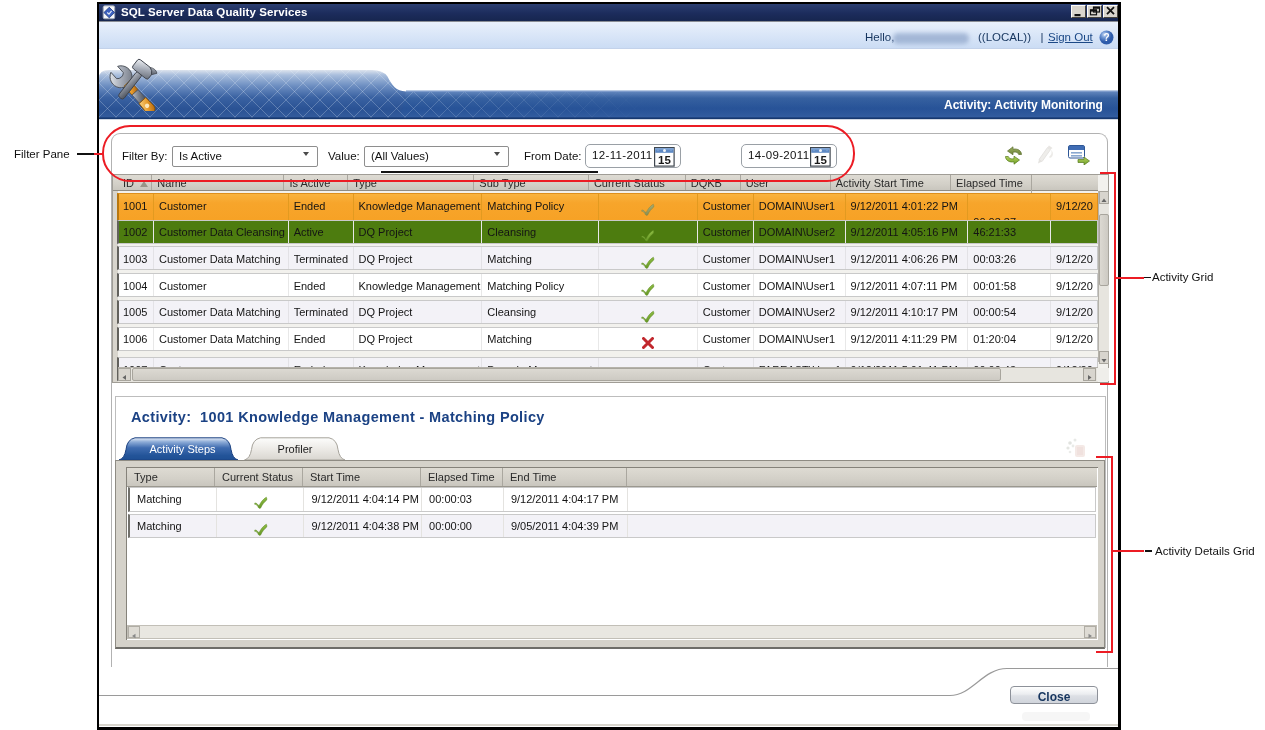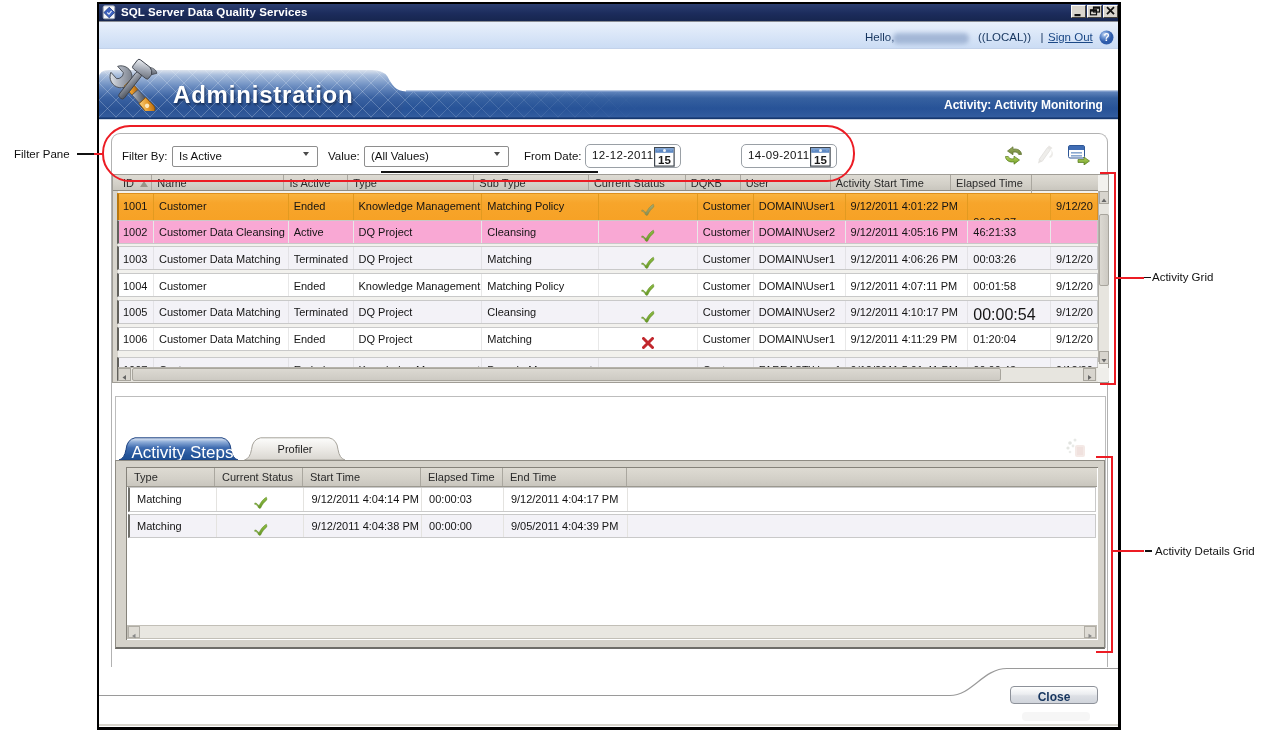--- a/index.html
+++ b/index.html
@@ -95,21 +95,20 @@
 <mask id="fadem">
           <rect x="0" y="0" width="1019" height="71" fill="url(#meshfade)"></rect>
         </mask>
 </defs>
 <path d="M0,70 L0,29 Q0,21 10,21 L273,21 Q284,21 288.5,27.5 C293,36.5 297,42 307,42.5 L1019,42.5 L1019,70 Z" fill="url(#bang)"></path>
 <path d="M307,42.5 L1019,42.5 L1019,70 L301,70 Z" fill="url(#bang2)" opacity="0.55"></path>
 <path d="M0,70 L0,29 Q0,21 10,21 L273,21 Q284,21 288.5,27.5 C293,36.5 297,42 307,42.5 L1019,42.5 L1019,70 Z" fill="url(#mesh)" mask="url(#fadem)"></path>
 <path d="M307,42.2 L1019,42.2" fill="none" stroke="#7495c8" stroke-width="1.3"></path>
 <rect x="0" y="68.4" width="1019" height="1.8" fill="#16386f"></rect>
 </svg>
-<div class="abs" style="left:173px;top:81px;font-size:24px;font-weight:bold;color:#fff;text-shadow:1px 2px 2.5px rgba(8,25,60,0.8);letter-spacing:0.8px;">Administration</div>
 <div class="abs" style="left:944px;top:97.5px;font-size:12px;font-weight:bold;color:#fff;">Activity: Activity Monitoring</div>
 <svg class="abs" style="left:102px;top:53px" width="60" height="58" viewBox="0 0 60 58">
 <defs>
 <linearGradient id="met" x1="0" y1="0" x2="1" y2="1">
           <stop offset="0" stop-color="#f2f4f7"></stop>
           <stop offset="0.5" stop-color="#a7adb8"></stop>
           <stop offset="1" stop-color="#676d78"></stop>
         </linearGradient>
 <linearGradient id="met2" x1="0" y1="0" x2="1" y2="1">
           <stop offset="0" stop-color="#b9bec7"></stop>
@@ -140,21 +139,21 @@
 <div class="abs" style="left:172px;top:146px;width:146px;height:21px;background:#fff;border:1px solid #8e8e8e;border-radius:2px;box-sizing:border-box;"></div>
 <div class="lbl" style="left:179px;top:150px;">Is Active</div>
 <div class="abs" style="left:303px;top:152px;width:0;height:0;border-left:3px solid transparent;border-right:3px solid transparent;border-top:4.5px solid #4a4a4a;"></div>
 <div class="lbl" style="left:328px;top:150px;">Value:</div>
 <div class="abs" style="left:364px;top:146px;width:145px;height:21px;background:#fff;border:1px solid #8e8e8e;border-radius:2px;box-sizing:border-box;"></div>
 <div class="lbl" style="left:371px;top:150px;">(All Values)</div>
 <div class="abs" style="left:494px;top:152px;width:0;height:0;border-left:3px solid transparent;border-right:3px solid transparent;border-top:4.5px solid #4a4a4a;"></div>
 <div class="lbl" style="left:524px;top:150px;">From Date:</div>
 <div class="lbl" style="left:691px;top:150px;margin-top:40px;">To Date:</div>
 <div class="abs" style="left:585px;top:144px;width:96px;height:24px;background:#fff;border:1.2px solid #9aa0a6;border-radius:5px;box-sizing:border-box;"></div>
-    <div class="abs" style="left:592px;top:148.5px;font-size:11.5px;color:#111;letter-spacing:0.35px;">12-12-2011</div>
+    <div class="abs" style="left:592px;top:148.5px;font-size:11.5px;color:#111;letter-spacing:0.35px;">12-11-2011</div>
     <svg class="abs" style="left:654px;top:146.5px" width="21" height="20" viewBox="0 0 21 20">
       <rect x="0.6" y="0.6" width="19.5" height="18.5" fill="#fff" stroke="#3f474f" stroke-width="1.2"></rect>
       <rect x="1.2" y="1.2" width="18.3" height="4.6" fill="#5e89c4"></rect>
       <rect x="1.2" y="1.2" width="18.3" height="1.4" fill="#85a9d6"></rect>
       <circle cx="10.5" cy="3.4" r="1.5" fill="#eef3fa"></circle>
       <circle cx="4" cy="3.4" r="0.8" fill="#7fa3d2"></circle>
       <circle cx="17" cy="3.4" r="0.8" fill="#7fa3d2"></circle>
       <text x="10.5" y="17" font-size="11.5" font-weight="bold" fill="#1a1a1a" text-anchor="middle" font-family="Liberation Sans">15</text>
     </svg>
 <div class="abs" style="left:741px;top:144px;width:96px;height:24px;background:#fff;border:1.2px solid #9aa0a6;border-radius:5px;box-sizing:border-box;"></div>
@@ -223,21 +222,21 @@
       <div class="cell" style="width:117px;border-left:1px solid #e29a20;box-sizing:border-box;font-size:11px;color:#141414;padding:5.5px 0 0 5px;">Matching Policy</div>
       <div class="cell" style="width:99px;border-left:1px solid #e29a20;box-sizing:border-box;text-align:center;padding-top:5.5px;"><svg width="15" height="13" viewBox="0 0 15 13" style="vertical-align:middle">
           <path d="M1.8 7.0 C3.2 6.8 4.7 7.9 5.9 10.1 C7.7 6.1 10.3 3.0 13.3 1.2 C13.9 2.2 14.0 3.3 13.7 4.1 C11.2 6.1 9.0 8.9 7.6 12.1 C6.8 12.5 6.0 12.4 5.5 11.7 C4.5 9.5 3.2 7.9 1.8 8.4 Z" fill="url(#chkd)" stroke="#7e8449" stroke-width="0.5"></path>
         </svg></div>
       <div class="cell" style="width:56px;border-left:1px solid #e29a20;box-sizing:border-box;font-size:11px;color:#141414;padding:5.5px 0 0 5px;">Customer</div>
       <div class="cell" style="width:92px;border-left:1px solid #e29a20;box-sizing:border-box;font-size:11px;color:#141414;padding:5.5px 0 0 5px;">DOMAIN\User1</div>
       <div class="cell" style="width:123px;border-left:1px solid #e29a20;box-sizing:border-box;font-size:11px;color:#141414;padding:5.5px 0 0 5px;">9/12/2011 4:01:22 PM</div>
       <div class="cell" style="width:83px;border-left:1px solid #e29a20;box-sizing:border-box;font-size:11px;color:#141414;padding:22px 0 0 5px;">00:03:37</div>
       <div class="cell" style="width:47px;border-left:1px solid #e29a20;box-sizing:border-box;font-size:11px;color:#141414;padding:5.5px 0 0 5px;">9/12/20</div>
     </div>
-<div class="abs" style="left:117px;top:219.7px;width:981px;height:24px;background:#f9a8d4;border:1px solid #c9c9c9;border-left:2.5px solid #62615c;box-sizing:border-box;display:flex;overflow:hidden;">
+<div class="abs" style="left:117px;top:219.7px;width:981px;height:24px;background:#4d7c0f;border:1px solid #c9c9c9;border-left:2.5px solid #62615c;box-sizing:border-box;display:flex;overflow:hidden;">
       <div class="cell" style="width:34px;box-sizing:border-box;font-size:11px;color:#141414;padding:5.5px 0 0 4px;">1002</div>
       <div class="cell" style="width:135px;border-left:1px solid #e8e8e8;box-sizing:border-box;font-size:11px;color:#141414;padding:5.5px 0 0 5px;">Customer Data Cleansing</div>
       <div class="cell" style="width:65px;border-left:1px solid #e8e8e8;box-sizing:border-box;font-size:11px;color:#141414;padding:5.5px 0 0 5px;">Active</div>
       <div class="cell" style="width:129px;border-left:1px solid #e8e8e8;box-sizing:border-box;font-size:11px;color:#141414;padding:5.5px 0 0 5px;">DQ Project</div>
       <div class="cell" style="width:117px;border-left:1px solid #e8e8e8;box-sizing:border-box;font-size:11px;color:#141414;padding:5.5px 0 0 5px;">Cleansing</div>
       <div class="cell" style="width:99px;border-left:1px solid #e8e8e8;box-sizing:border-box;text-align:center;padding-top:5.5px;"><svg width="15" height="13" viewBox="0 0 15 13" style="vertical-align:middle">
           <path d="M1.8 7.0 C3.2 6.8 4.7 7.9 5.9 10.1 C7.7 6.1 10.3 3.0 13.3 1.2 C13.9 2.2 14.0 3.3 13.7 4.1 C11.2 6.1 9.0 8.9 7.6 12.1 C6.8 12.5 6.0 12.4 5.5 11.7 C4.5 9.5 3.2 7.9 1.8 8.4 Z" fill="url(#chkg)" stroke="#55821a" stroke-width="0.5"></path>
         </svg></div>
       <div class="cell" style="width:56px;border-left:1px solid #e8e8e8;box-sizing:border-box;font-size:11px;color:#141414;padding:5.5px 0 0 5px;">Customer</div>
       <div class="cell" style="width:92px;border-left:1px solid #e8e8e8;box-sizing:border-box;font-size:11px;color:#141414;padding:5.5px 0 0 5px;">DOMAIN\User2</div>
@@ -280,21 +279,21 @@
       <div class="cell" style="width:135px;border-left:1px solid #e3e2e6;box-sizing:border-box;font-size:11px;color:#141414;padding:5.5px 0 0 5px;">Customer Data Matching</div>
       <div class="cell" style="width:65px;border-left:1px solid #e3e2e6;box-sizing:border-box;font-size:11px;color:#141414;padding:5.5px 0 0 5px;">Terminated</div>
       <div class="cell" style="width:129px;border-left:1px solid #e3e2e6;box-sizing:border-box;font-size:11px;color:#141414;padding:5.5px 0 0 5px;">DQ Project</div>
       <div class="cell" style="width:117px;border-left:1px solid #e3e2e6;box-sizing:border-box;font-size:11px;color:#141414;padding:5.5px 0 0 5px;">Cleansing</div>
       <div class="cell" style="width:99px;border-left:1px solid #e3e2e6;box-sizing:border-box;text-align:center;padding-top:5.5px;"><svg width="15" height="13" viewBox="0 0 15 13" style="vertical-align:middle">
           <path d="M1.8 7.0 C3.2 6.8 4.7 7.9 5.9 10.1 C7.7 6.1 10.3 3.0 13.3 1.2 C13.9 2.2 14.0 3.3 13.7 4.1 C11.2 6.1 9.0 8.9 7.6 12.1 C6.8 12.5 6.0 12.4 5.5 11.7 C4.5 9.5 3.2 7.9 1.8 8.4 Z" fill="url(#chkg)" stroke="#55821a" stroke-width="0.5"></path>
         </svg></div>
       <div class="cell" style="width:56px;border-left:1px solid #e3e2e6;box-sizing:border-box;font-size:11px;color:#141414;padding:5.5px 0 0 5px;">Customer</div>
       <div class="cell" style="width:92px;border-left:1px solid #e3e2e6;box-sizing:border-box;font-size:11px;color:#141414;padding:5.5px 0 0 5px;">DOMAIN\User2</div>
       <div class="cell" style="width:123px;border-left:1px solid #e3e2e6;box-sizing:border-box;font-size:11px;color:#141414;padding:5.5px 0 0 5px;">9/12/2011 4:10:17 PM</div>
-      <div class="cell" style="width:83px;border-left:1px solid #e3e2e6;box-sizing:border-box;font-size:16px;color:#141414;padding:5.5px 0 0 5px;">00:00:54</div>
+      <div class="cell" style="width:83px;border-left:1px solid #e3e2e6;box-sizing:border-box;font-size:11px;color:#141414;padding:5.5px 0 0 5px;">00:00:54</div>
       <div class="cell" style="width:47px;border-left:1px solid #e3e2e6;box-sizing:border-box;font-size:11px;color:#141414;padding:5.5px 0 0 5px;">9/12/20</div>
     </div>
 <div class="abs" style="left:117px;top:326.5px;width:981px;height:24px;background:#ffffff;border:1px solid #c9c9c9;border-left:2.5px solid #62615c;box-sizing:border-box;display:flex;overflow:hidden;">
       <div class="cell" style="width:34px;box-sizing:border-box;font-size:11px;color:#141414;padding:5.5px 0 0 4px;">1006</div>
       <div class="cell" style="width:135px;border-left:1px solid #e8e8e8;box-sizing:border-box;font-size:11px;color:#141414;padding:5.5px 0 0 5px;">Customer Data Matching</div>
       <div class="cell" style="width:65px;border-left:1px solid #e8e8e8;box-sizing:border-box;font-size:11px;color:#141414;padding:5.5px 0 0 5px;">Ended</div>
       <div class="cell" style="width:129px;border-left:1px solid #e8e8e8;box-sizing:border-box;font-size:11px;color:#141414;padding:5.5px 0 0 5px;">DQ Project</div>
       <div class="cell" style="width:117px;border-left:1px solid #e8e8e8;box-sizing:border-box;font-size:11px;color:#141414;padding:5.5px 0 0 5px;">Matching</div>
       <div class="cell" style="width:99px;border-left:1px solid #e8e8e8;box-sizing:border-box;text-align:center;padding-top:5.5px;"><svg width="12" height="12" viewBox="0 0 12 12" style="vertical-align:middle">
           <path d="M1.5 1.5 L10.5 10.5 M10.5 1.5 L1.5 10.5" stroke="#c1272d" stroke-width="3" stroke-linecap="round"></path>
@@ -331,20 +330,21 @@
 <div class="abs" style="left:118px;top:367px;width:980px;height:14.5px;background:#e7e5df;border-top:1px solid #b5b2aa;box-sizing:border-box;"></div>
 <div class="abs" style="left:118px;top:367.5px;width:13px;height:13.5px;background:#d8d5ce;border:1px solid #a8a59d;box-sizing:border-box;"><svg width="11" height="11">
         <path d="M3.5 5.5 L7 3 L7 8 Z" fill="#666"></path>
       </svg></div>
 <div class="abs" style="left:132px;top:367.5px;width:869px;height:13.5px;background:linear-gradient(180deg,#dcd9d2,#cdcac3);border:1px solid #a8a59d;border-radius:2px;box-sizing:border-box;"></div>
 <div class="abs" style="left:1083px;top:367.5px;width:13px;height:13.5px;background:#d8d5ce;border:1px solid #a8a59d;box-sizing:border-box;"><svg width="11" height="11">
         <path d="M7.5 5.5 L4 3 L4 8 Z" fill="#666"></path>
       </svg></div>
 <div class="abs" style="left:1097px;top:367.5px;width:12px;height:13.5px;background:#efeeea;"></div>
 <div class="abs" style="left:114.5px;top:396px;width:991px;height:252px;border:1px solid #bdbdbd;border-bottom:none;box-sizing:border-box;background:#fff;"></div>
+<div class="abs" style="left:131px;top:408.5px;font-size:14.5px;font-weight:bold;color:#1b4284;letter-spacing:0.35px;">Activity:&nbsp; 1001 Knowledge Management - Matching Policy</div>
 <svg class="abs" style="left:1063px;top:436px" width="26" height="24" viewBox="0 0 26 24">
 <g opacity="0.55">
 <circle cx="7" cy="7" r="1.8" fill="#c9cdc6"></circle>
         <circle cx="12" cy="4" r="1.5" fill="#d5d8d2"></circle>
 <circle cx="5" cy="12" r="1.6" fill="#cfd2cc"></circle>
         <circle cx="10" cy="10" r="1.4" fill="#d8dbd6"></circle>
 <circle cx="7" cy="16" r="1.3" fill="#dcded9"></circle>
 <rect x="12" y="9" width="10" height="12" rx="2" fill="#ecd8d2"></rect>
 <rect x="14" y="11" width="6" height="8" fill="#e4cac4"></rect>
 </g>
@@ -364,21 +364,21 @@
 <svg class="abs" style="left:243px;top:436px" width="104" height="25" viewBox="0 0 104 25">
 <defs>
 <linearGradient id="tabina" x1="0" y1="0" x2="0" y2="1">
 <stop offset="0" stop-color="#fdfdfc"></stop>
           <stop offset="0.5" stop-color="#eceae6"></stop>
 <stop offset="1" stop-color="#d9d6d0"></stop>
         </linearGradient>
 </defs>
 <path d="M1.5,24 Q7,22.5 8.5,13.5 Q9.5,3.5 17.5,1.8 L86,1.8 Q94,3.5 95,13.5 Q96.5,22.5 102,24 Z" fill="url(#tabina)" stroke="#a6a39b" stroke-width="1"></path>
 </svg>
-<div class="abs" style="left:125px;top:443px;width:115px;text-align:center;font-size:17px;color:#fff;">Activity Steps</div>
+<div class="abs" style="left:125px;top:443px;width:115px;text-align:center;font-size:11px;color:#fff;">Activity Steps</div>
 <div class="abs" style="left:252px;top:443px;width:86px;text-align:center;font-size:11px;color:#1a1a1a;">Profiler</div>
 <div class="abs" style="left:115px;top:460px;width:990px;height:189px;background:#d5d2ca;border:1px solid #8e8b83;border-bottom:2px solid #6e6d68;box-sizing:border-box;"></div>
 <div class="abs" style="left:125.5px;top:467px;width:972.5px;height:172.5px;background:#fff;border-top:1px solid #85827a;border-left:1px solid #85827a;box-sizing:border-box;"></div>
 <div class="abs" style="left:127px;top:468px;width:970px;height:19px;background:linear-gradient(180deg,#dedbd3 0%,#d3d0c8 60%,#c9c6be 100%);border-bottom:1px solid #9b988f;box-sizing:border-box;display:flex;">
       <div class="cell" style="width:87px;box-sizing:border-box;font-size:11px;color:#2a2a2a;padding:3px 0 0 7px;">Type</div>
       <div class="cell" style="width:88px;border-left:1px solid #aaa79f;box-sizing:border-box;font-size:11px;color:#2a2a2a;padding:3px 0 0 7px;">Current Status</div>
       <div class="cell" style="width:118px;border-left:1px solid #aaa79f;box-sizing:border-box;font-size:11px;color:#2a2a2a;padding:3px 0 0 7px;">Start Time</div>
       <div class="cell" style="width:82px;border-left:1px solid #aaa79f;box-sizing:border-box;font-size:11px;color:#2a2a2a;padding:3px 0 0 7px;">Elapsed Time</div>
       <div class="cell" style="width:124px;border-left:1px solid #aaa79f;box-sizing:border-box;font-size:11px;color:#2a2a2a;padding:3px 0 0 7px;">End Time</div>
       <div class="cell" style="width:471px;border-left:1px solid #aaa79f;box-sizing:border-box;font-size:11px;color:#2a2a2a;padding:3px 0 0 7px;"></div>

